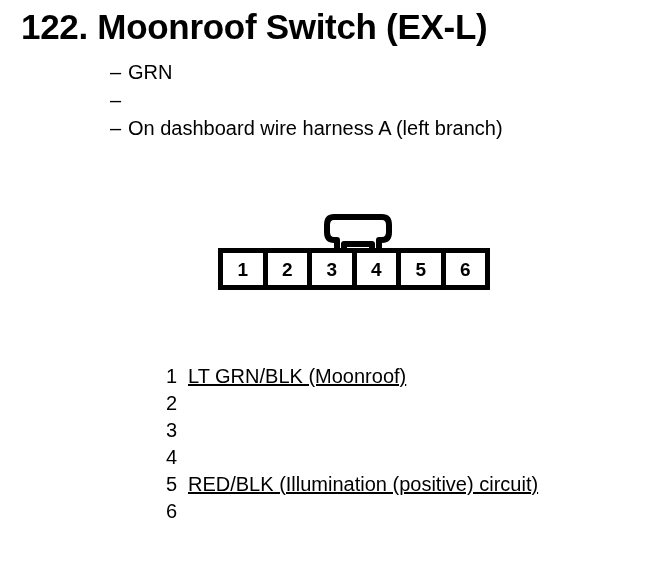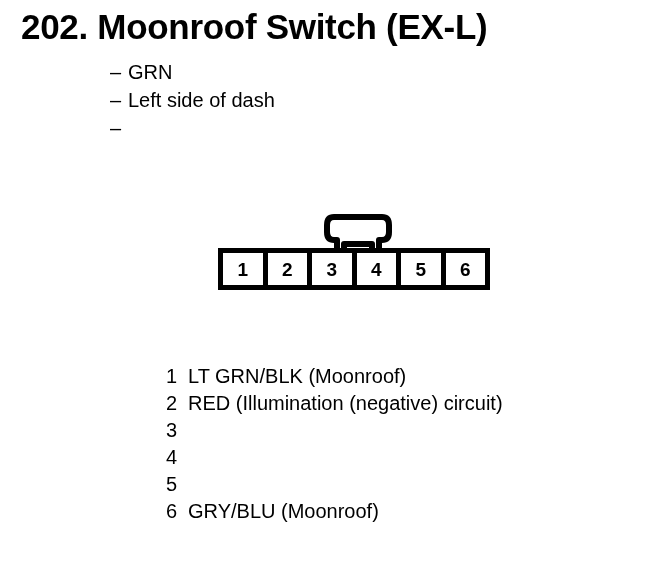--- a/index.html
+++ b/index.html
@@ -103,41 +103,42 @@
     white-space: nowrap;
     display: flex;
     align-items: baseline;
   }
   .pin-legend-number {
     width: 22px;
     flex: 0 0 22px;
   }
   .pin-legend-desc {
     flex: 0 1 auto;
+    text-decoration: underline;
   }
 </style>
 </head>
 <body>
 
-<div id="page-title">202. Moonroof Switch (EX-L)</div>
+<div id="page-title">122. Moonroof Switch (EX-L)</div>
 
 <div id="descriptor-list">
 
   <div class="descriptor-line">
     <span class="descriptor-dash">–</span>
     <span class="descriptor-text">GRN</span>
   </div>
 
   <div class="descriptor-line">
     <span class="descriptor-dash">–</span>
-    <span class="descriptor-text">Left side of dash</span>
   </div>
 
   <div class="descriptor-line">
     <span class="descriptor-dash">–</span>
+    <span class="descriptor-text">On dashboard wire harness A (left branch)</span>
   </div>
 
 </div>
 
 <div id="connector-diagram">
 
   <svg id="connector-latch" viewBox="0 0 68 40">
     <path d="M 10 3 L 58 3 Q 65 3 65 11 L 65 18 Q 65 26 58 26 L 55 26 L 55 40 L 48 40 L 48 30 L 20 30 L 20 40 L 13 40 L 13 26 L 10 26 Q 3 26 3 18 L 3 11 Q 3 3 10 3 Z" fill="none" stroke="#000000" stroke-width="6" stroke-linejoin="round"></path>
   </svg>
 
@@ -154,33 +155,32 @@
 
 <div id="pin-legend">
 
   <div class="pin-legend-row">
     <span class="pin-legend-number">1</span>
     <span class="pin-legend-desc">LT GRN/BLK (Moonroof)</span>
   </div>
 
   <div class="pin-legend-row">
     <span class="pin-legend-number">2</span>
-    <span class="pin-legend-desc">RED (Illumination (negative) circuit)</span>
   </div>
 
   <div class="pin-legend-row">
     <span class="pin-legend-number">3</span>
   </div>
 
   <div class="pin-legend-row">
     <span class="pin-legend-number">4</span>
   </div>
 
   <div class="pin-legend-row">
     <span class="pin-legend-number">5</span>
+    <span class="pin-legend-desc">RED/BLK (Illumination (positive) circuit)</span>
   </div>
 
   <div class="pin-legend-row">
     <span class="pin-legend-number">6</span>
-    <span class="pin-legend-desc">GRY/BLU (Moonroof)</span>
   </div>
 
 </div>
 
 </body></html>

